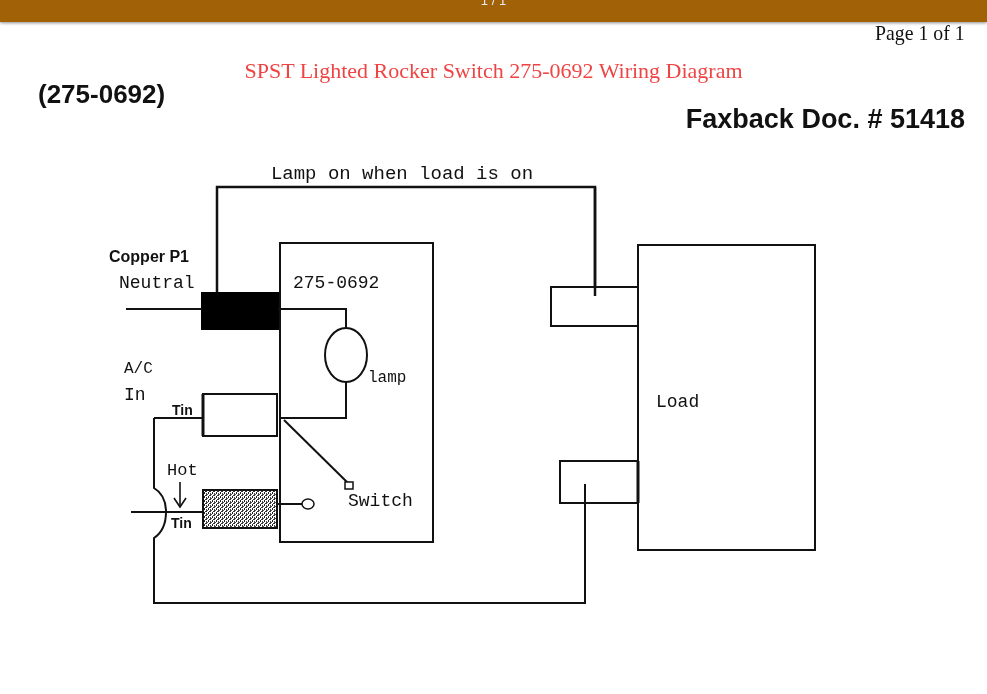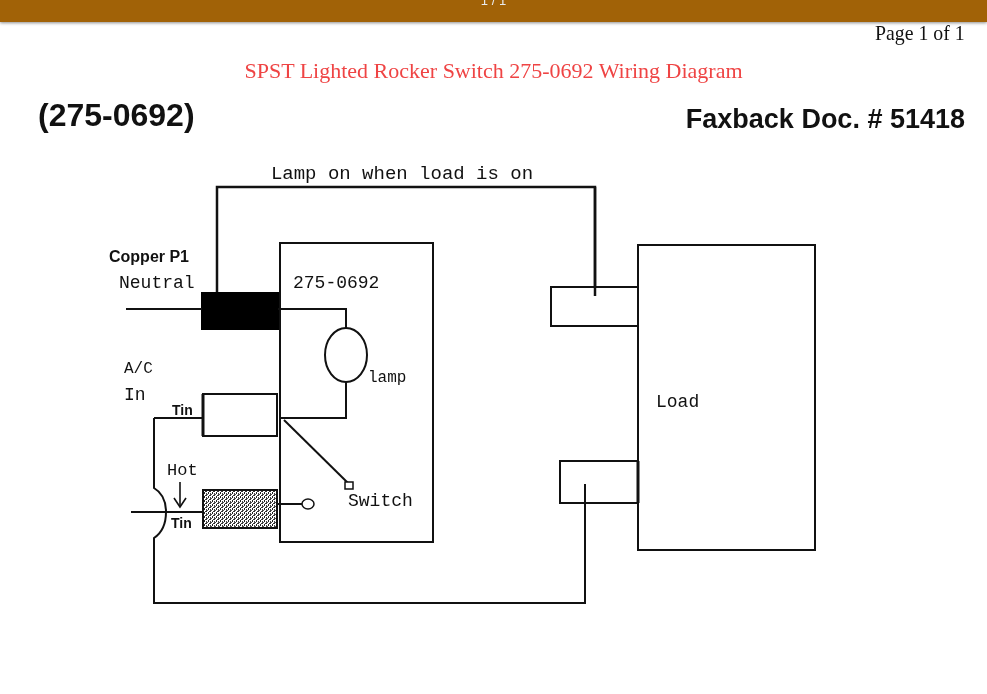--- a/index.html
+++ b/index.html
@@ -22,22 +22,22 @@
   .page-of {
     position: absolute; right: 22px; top: 20px;
     font-family: "Liberation Serif", serif; font-size: 22px; color: #111;
     transform: scaleX(0.9); transform-origin: right top;
   }
   .doc-title {
     position: absolute; left: 0; width: 987px; top: 58px; text-align: center;
     font-family: "Liberation Serif", serif; font-size: 22px; color: #ef4444;
   }
   .part-no {
-    position: absolute; left: 38px; top: 97px;
-    font-family: "Liberation Sans", sans-serif; font-weight: bold; font-size: 32px; color: #111;
+    position: absolute; left: 38px; top: 79px;
+    font-family: "Liberation Sans", sans-serif; font-weight: bold; font-size: 26px; color: #111;
   }
   .faxback {
     position: absolute; right: 22px; top: 104px;
     font-family: "Liberation Sans", sans-serif; font-weight: bold; font-size: 27px; color: #111;
   }
   svg.diagram { position: absolute; left: 0; top: 0; }
   .mono { font-family: "Liberation Mono", monospace; fill: #111; }
   .sans-b { font-family: "Liberation Sans", sans-serif; font-weight: bold; fill: #111; }
 </style>
 </head>

